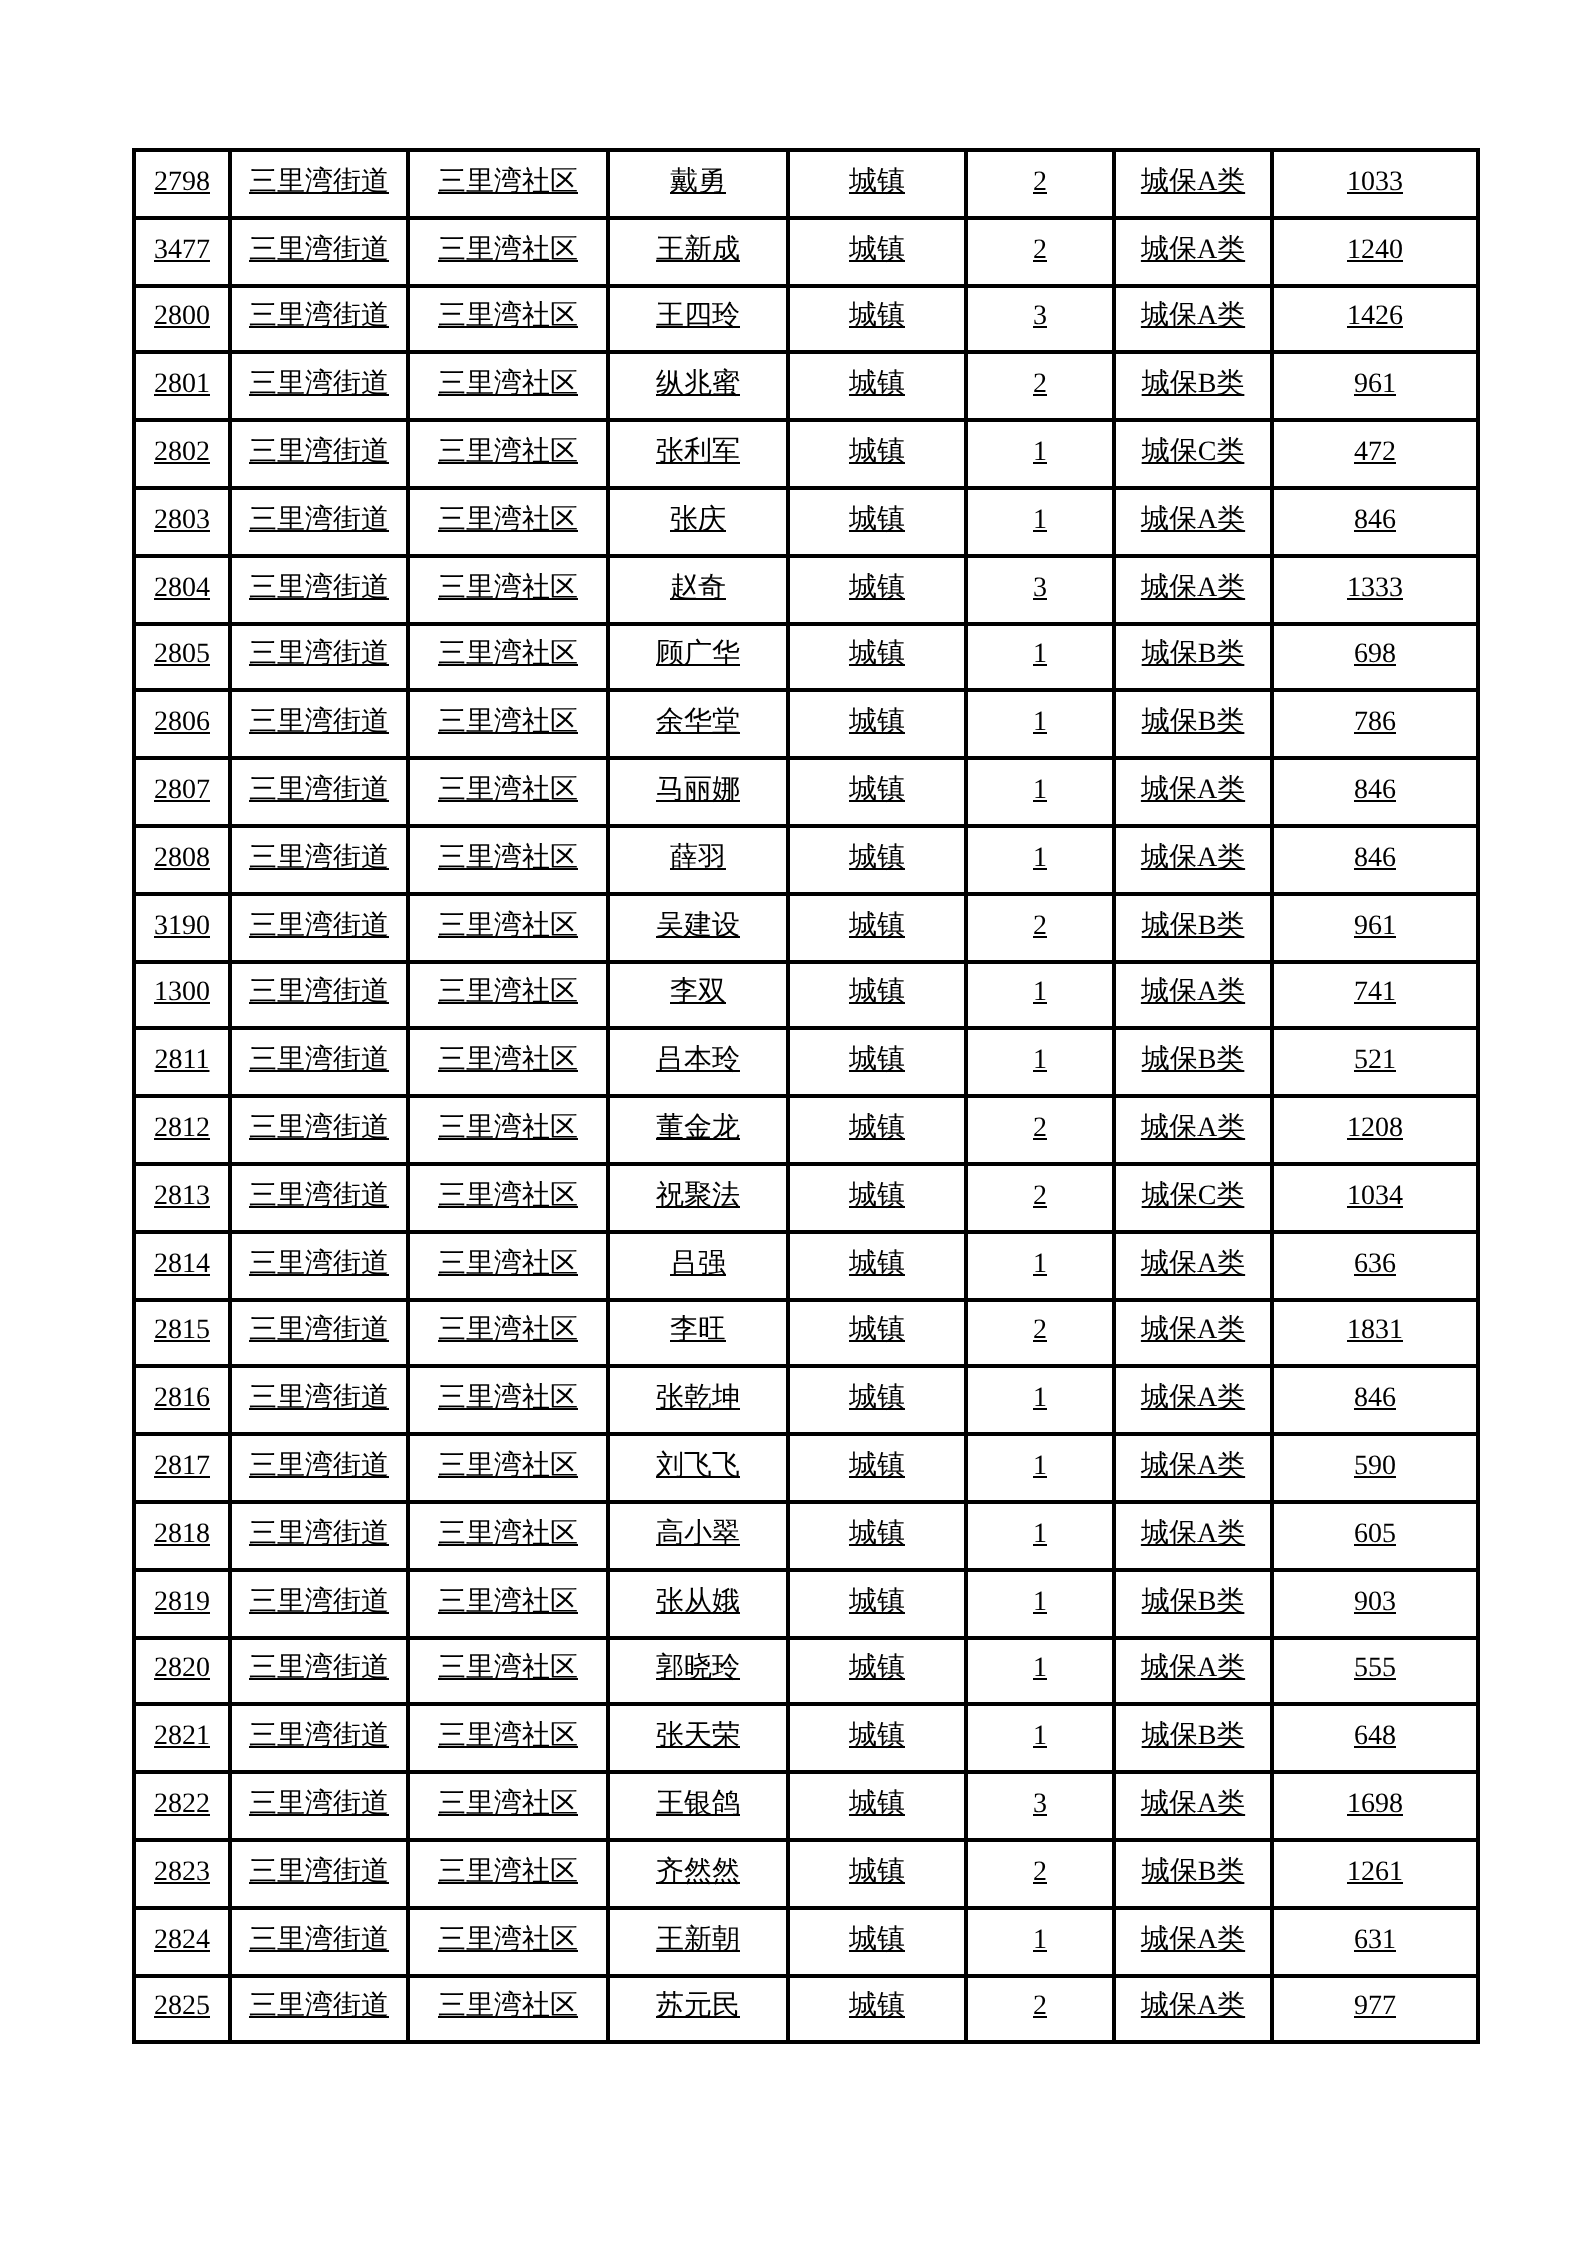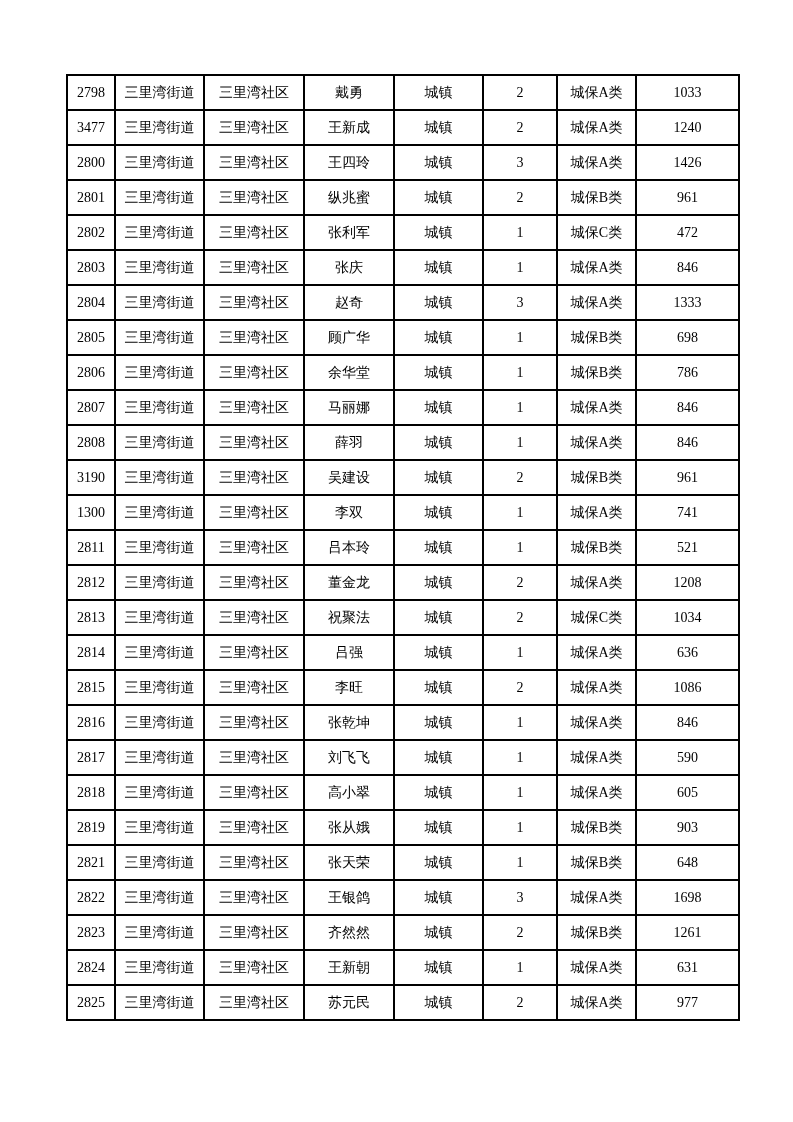--- a/index.html
+++ b/index.html
@@ -17,20 +17,21 @@
     color: #000000;
   }
   table.records {
     position: absolute;
     left: 66px;
     top: 74px;
     width: 672px;
     height: 947px;
     border-collapse: collapse;
     table-layout: fixed;
+    text-decoration: underline;
   }
   table.records td {
     border: 2px solid #000000;
     text-align: center;
     vertical-align: middle;
     font-size: 14px;
     line-height: 1;
     color: #000000;
     padding: 0;
     overflow: hidden;
@@ -236,21 +237,21 @@
           <td>636</td>
         </tr>
         <tr>
           <td>2815</td>
           <td>三里湾街道</td>
           <td>三里湾社区</td>
           <td>李旺</td>
           <td>城镇</td>
           <td>2</td>
           <td>城保A类</td>
-          <td>1086</td>
+          <td>1831</td>
         </tr>
         <tr>
           <td>2816</td>
           <td>三里湾街道</td>
           <td>三里湾社区</td>
           <td>张乾坤</td>
           <td>城镇</td>
           <td>1</td>
           <td>城保A类</td>
           <td>846</td>
@@ -277,20 +278,30 @@
         </tr>
         <tr>
           <td>2819</td>
           <td>三里湾街道</td>
           <td>三里湾社区</td>
           <td>张从娥</td>
           <td>城镇</td>
           <td>1</td>
           <td>城保B类</td>
           <td>903</td>
+        </tr>
+        <tr>
+          <td>2820</td>
+          <td>三里湾街道</td>
+          <td>三里湾社区</td>
+          <td>郭晓玲</td>
+          <td>城镇</td>
+          <td>1</td>
+          <td>城保A类</td>
+          <td>555</td>
         </tr>
         <tr>
           <td>2821</td>
           <td>三里湾街道</td>
           <td>三里湾社区</td>
           <td>张天荣</td>
           <td>城镇</td>
           <td>1</td>
           <td>城保B类</td>
           <td>648</td>

